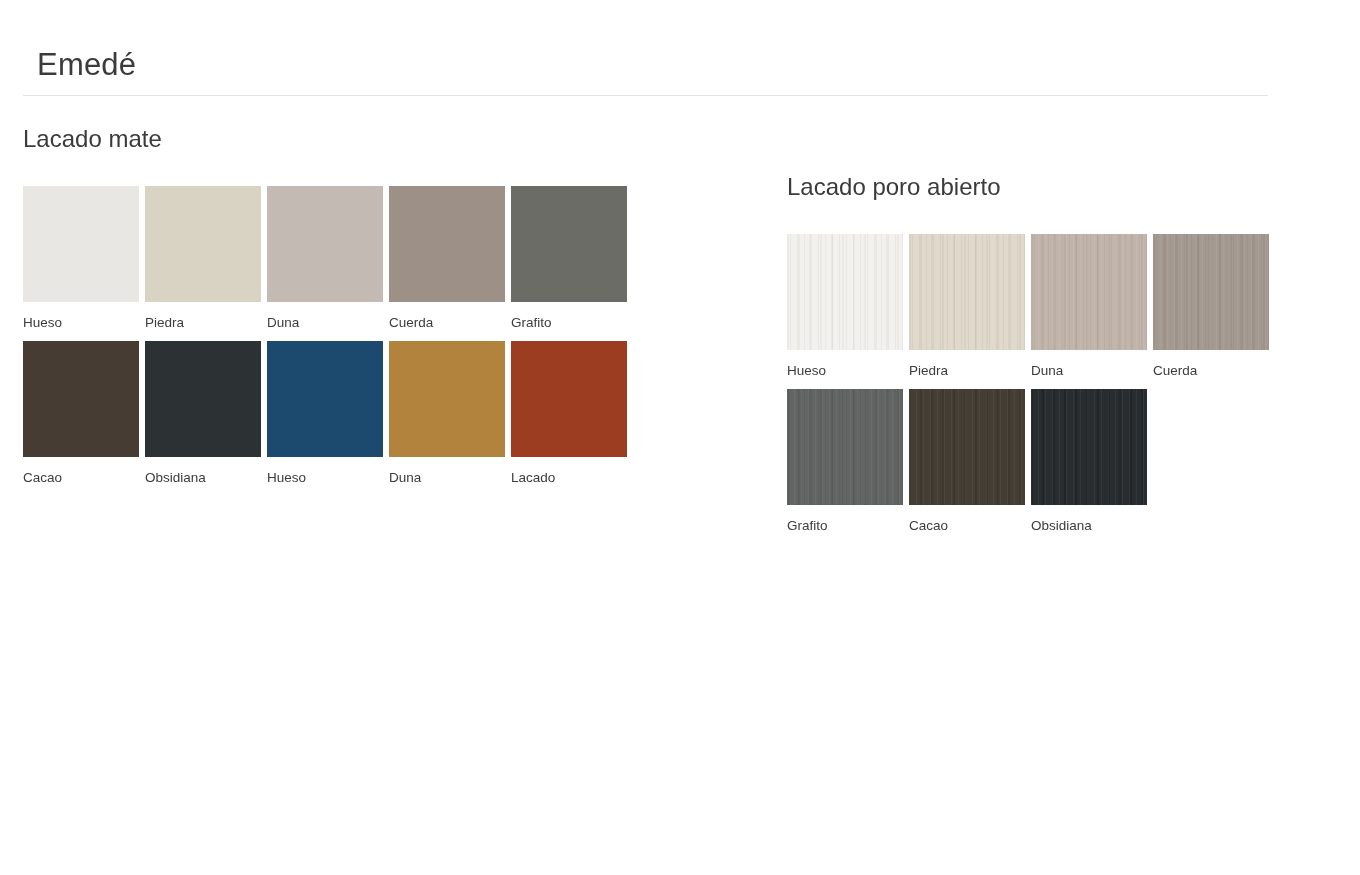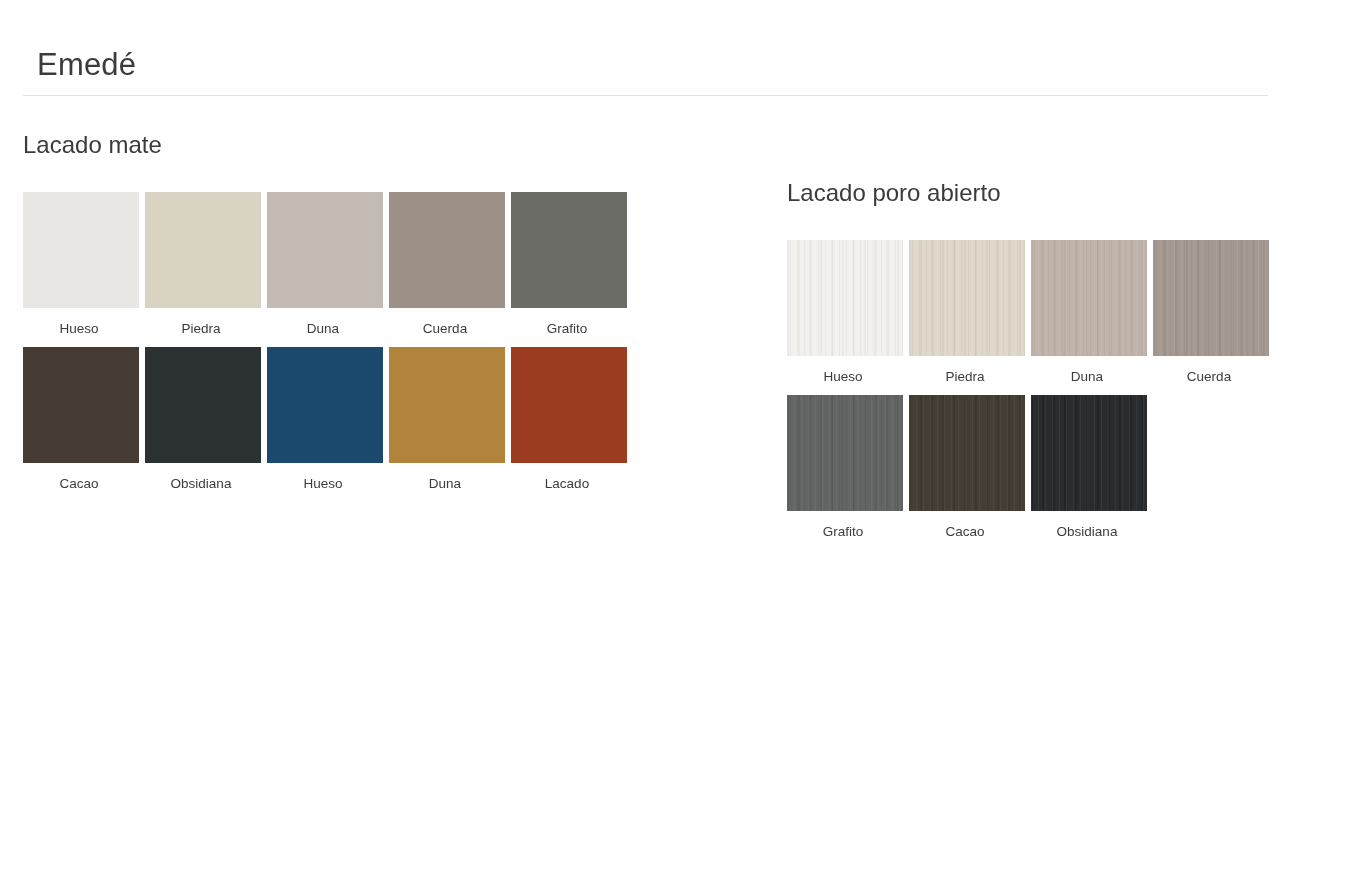--- a/index.html
+++ b/index.html
@@ -41,21 +41,21 @@
     left: 23px;
     top: 95px;
     width: 1245px;
     height: 1px;
     background: #e3e3e3;
   }
 
   
   .column {
     position: absolute;
-    top: 128px;
+    top: 122px;
   }
   .column--mate { left: 23px; width: 660px; }
   .column--poro { left: 787px; width: 530px; margin-top: 48px; }
 
   .column-title {
     font-size: 24px;
     font-weight: 400;
     color: #3b3b3b;
     line-height: 34px;
     margin: 0 0 30px 0;
@@ -64,21 +64,20 @@
 
   
   .swatch-grid {
     display: flex;
     flex-wrap: wrap;
     gap: 10px 10px;
     width: 100%;
   }
   .swatch-cell {
     width: 112px;
-    text-align: center;
   }
   .swatch-chip {
     width: 116px;
     height: 116px;
     box-sizing: border-box;
     position: relative;
     overflow: hidden;
   }
   
   .swatch-chip--pore::after {

